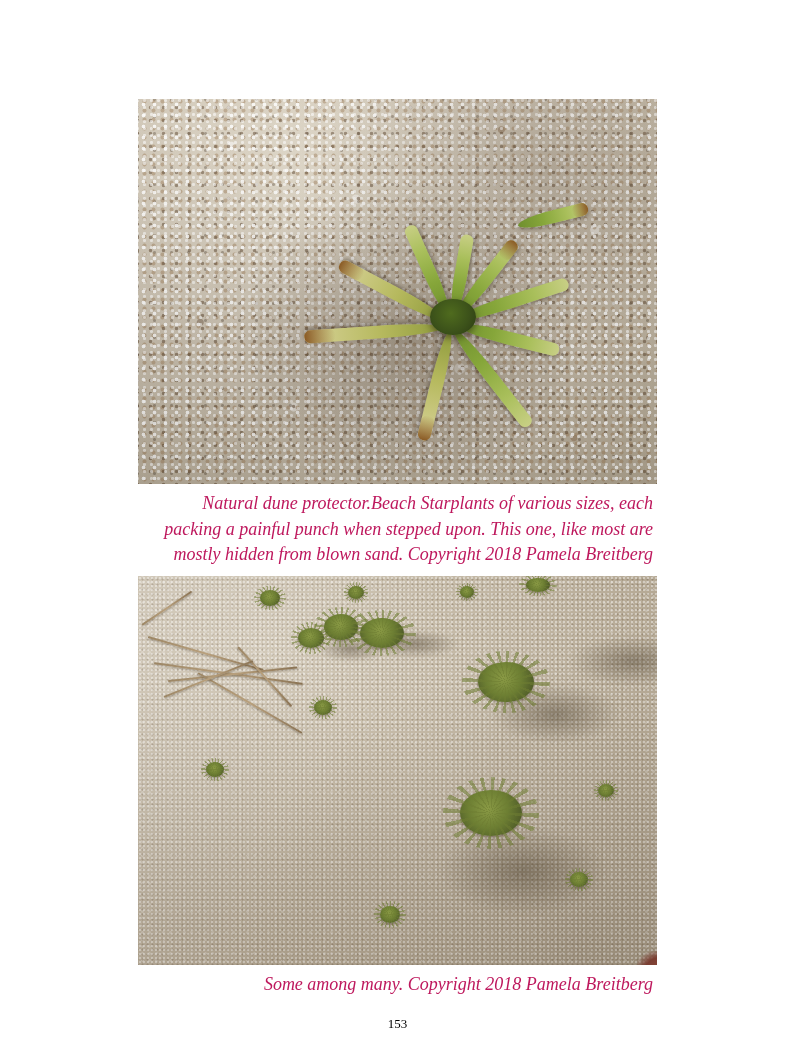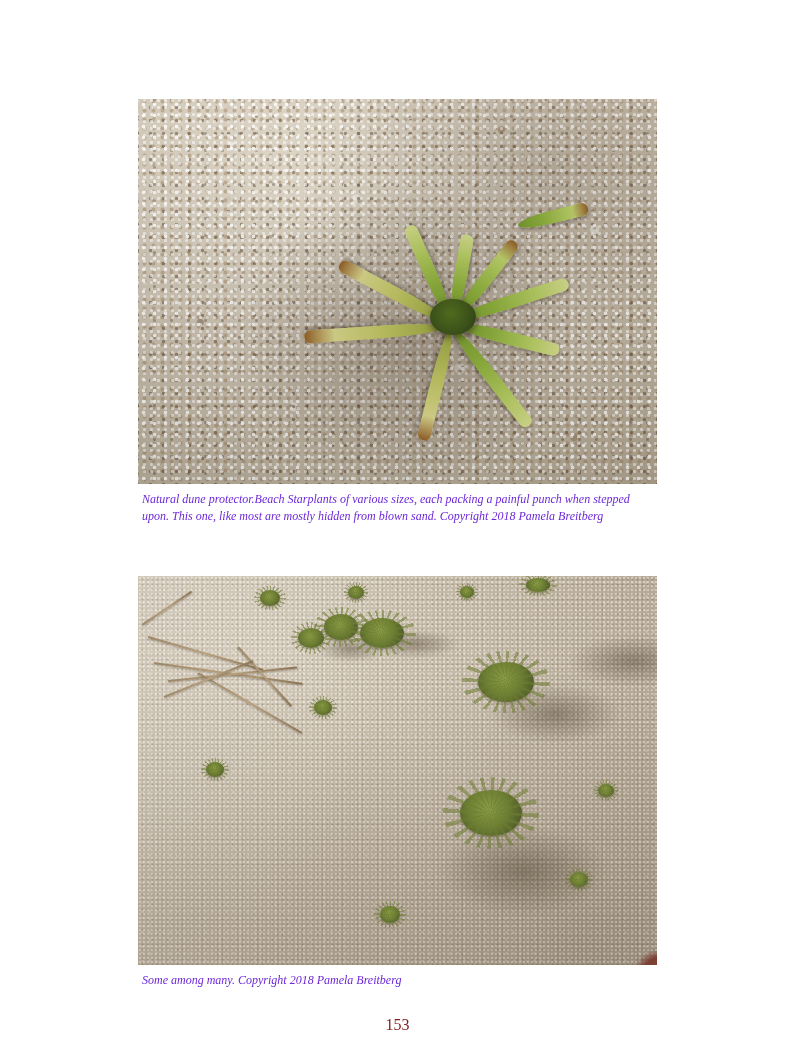--- a/index.html
+++ b/index.html
@@ -38,37 +38,37 @@
     position: relative;
     overflow: hidden;
     background: #cbc4b6;
   }
   .photo-one { height: 385px; }
   .photo-two { height: 389px; }
 
   .caption {
     font-family: "Liberation Serif", serif;
     font-style: italic;
-    font-size: 12px;
+    font-size: 18px;
     line-height: 1.42;
-    text-align: left;
-    color: #6d28d9;
+    text-align: right;
+    color: #be185d;
     margin-top: 7px;
     padding: 0 4px;
   }
 
   .page-number {
     position: absolute;
     top: 1016px;
     left: 0;
     width: 795px;
     text-align: center;
     font-family: "Liberation Serif", serif;
-    font-size: 16px;
-    color: #7f1d1d;
+    font-size: 13px;
+    color: #000000;
   }
 
   
   .sand-a {
     position: absolute;
     inset: 0;
     background:
       radial-gradient(circle at 18% 12%, rgba(255,255,255,0.55) 0 3px, rgba(0,0,0,0) 4px),
       radial-gradient(circle at 42% 26%, rgba(255,255,255,0.45) 0 4px, rgba(0,0,0,0) 5px),
       radial-gradient(circle at 70% 8%, rgba(120,88,58,0.45) 0 3px, rgba(0,0,0,0) 4px),

